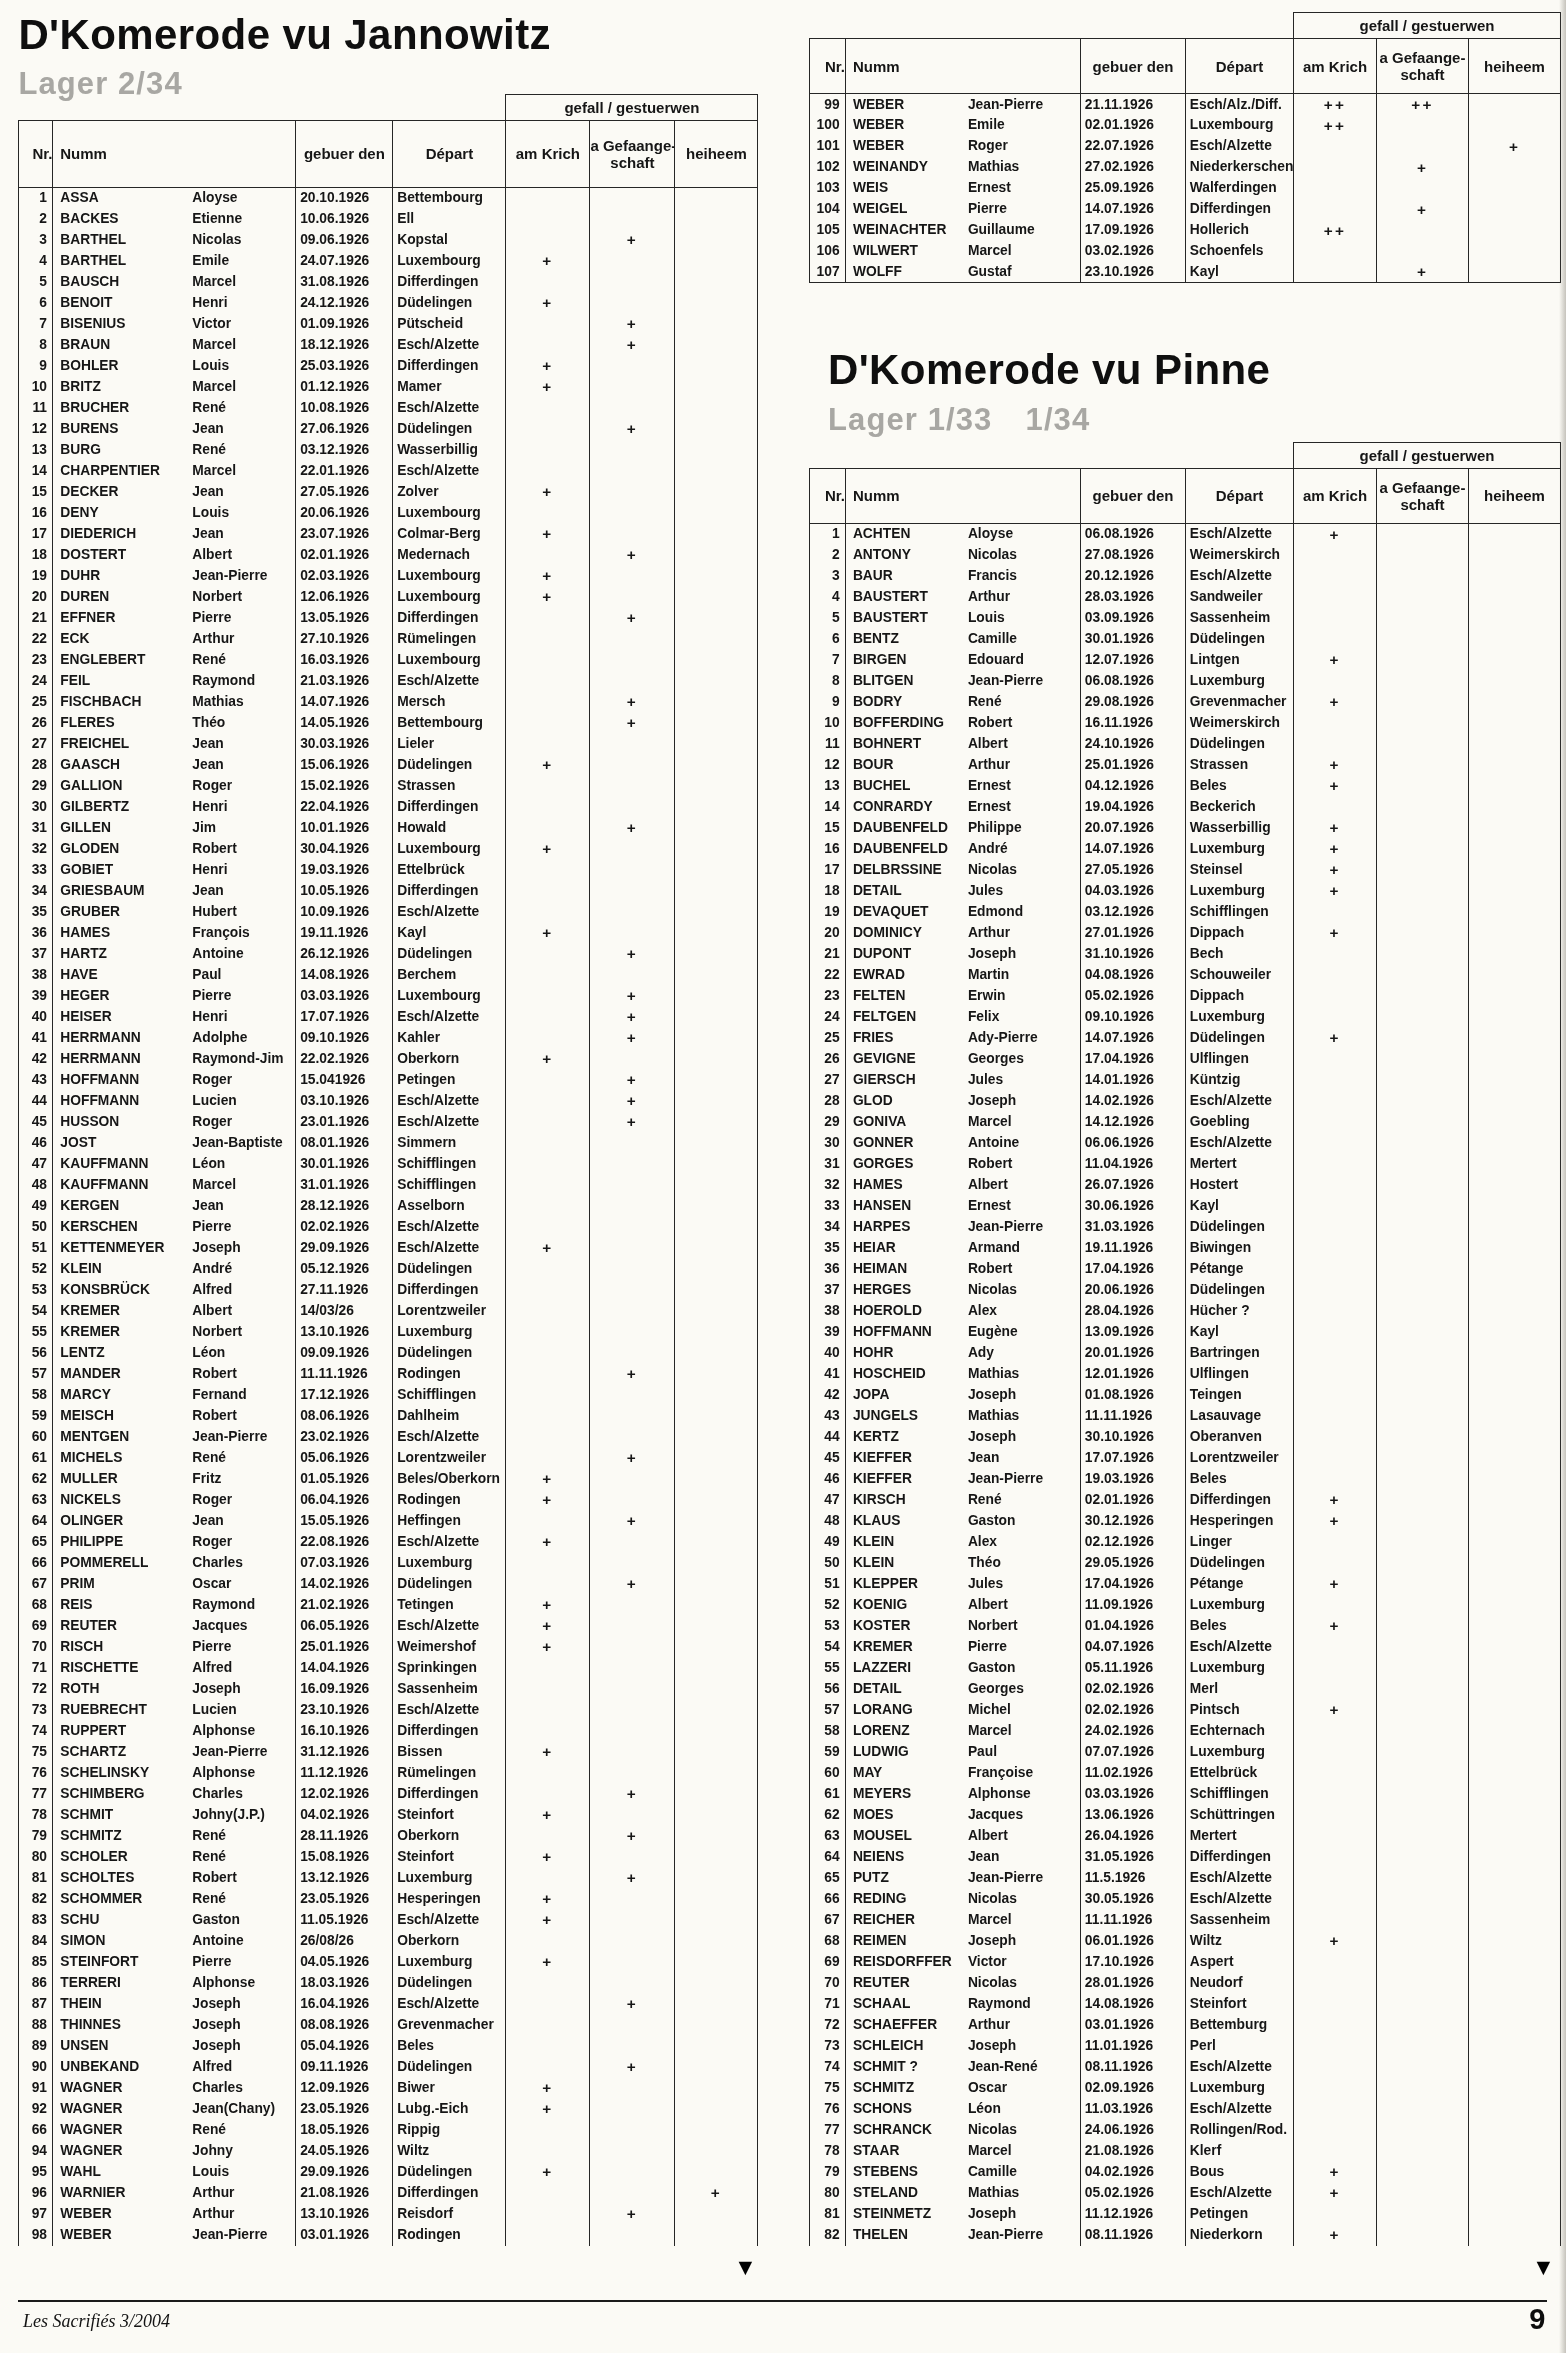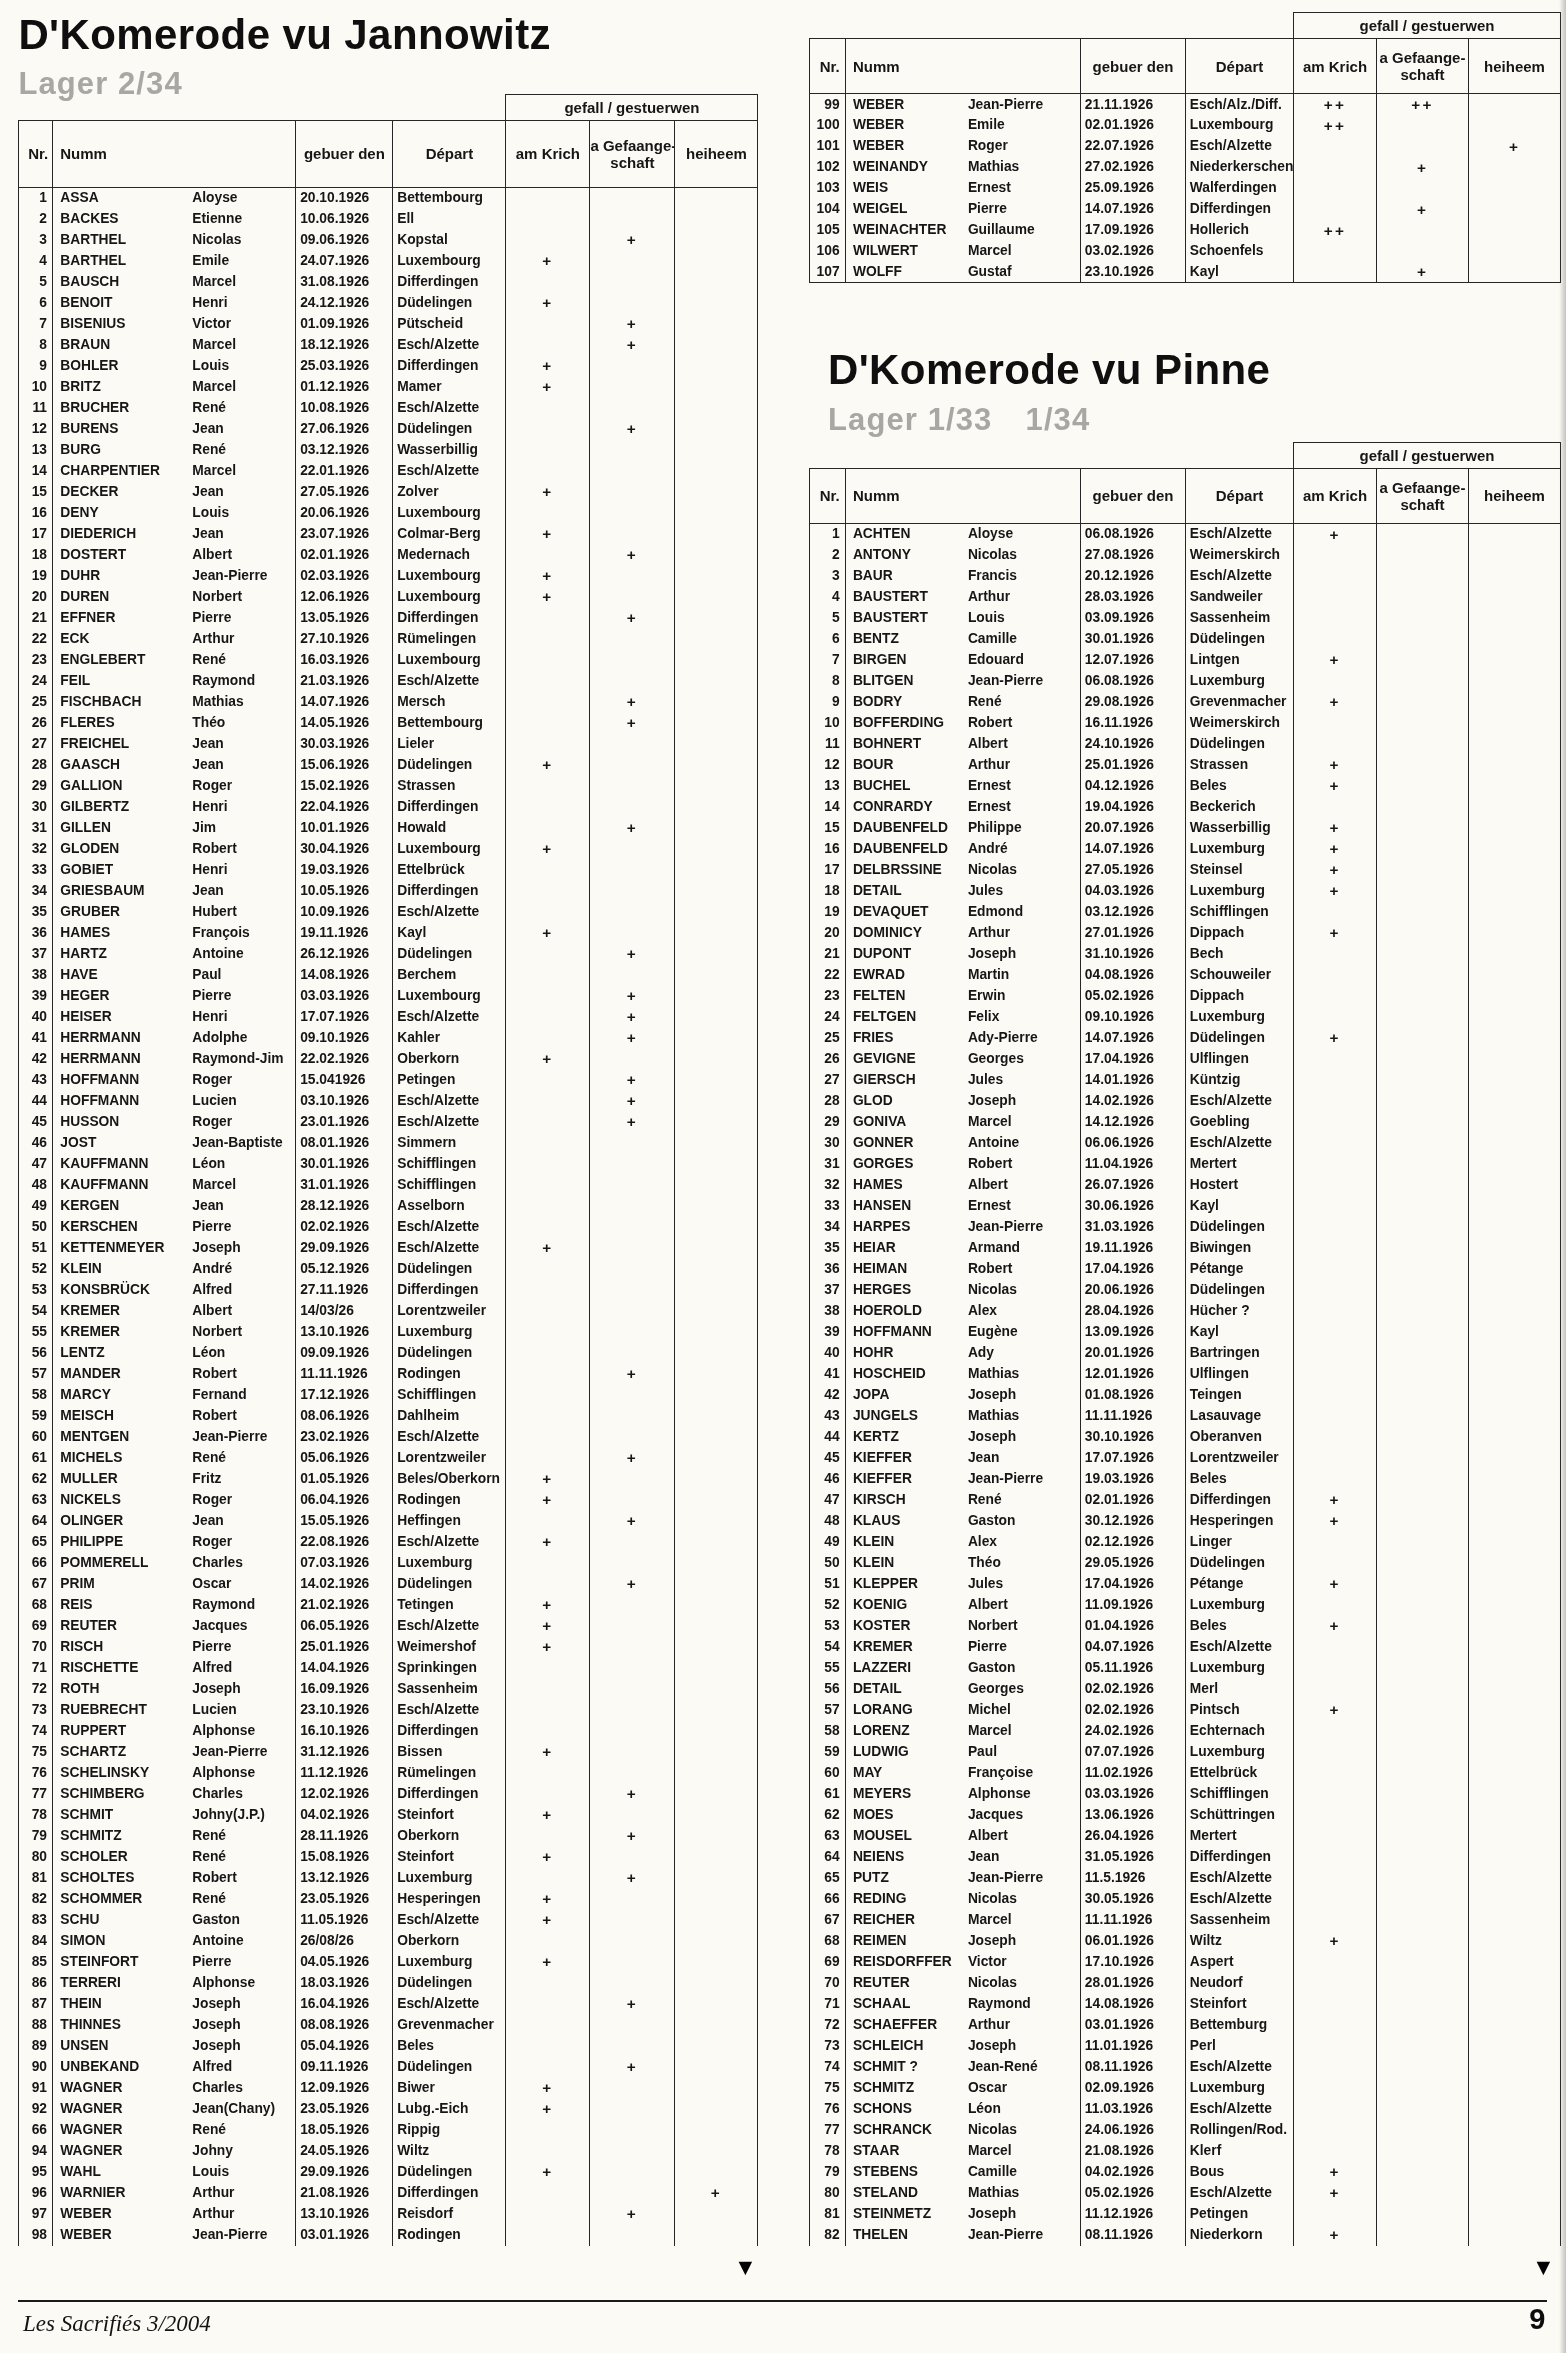--- a/index.html
+++ b/index.html
@@ -16,21 +16,21 @@
   table.roster { border-collapse:collapse; table-layout:fixed; width:100%; }
   table.roster th, table.roster td {
     font-weight:bold; color:#161616; overflow:hidden; white-space:nowrap;
   }
   table.roster thead th { font-size:15px; }
   th.ghost { border:none; background:transparent; }
   th.gefall { border:1.5px solid #262626; height:26px; text-align:center; vertical-align:middle; }
   tr.colhead th { border:1.5px solid #262626; vertical-align:middle; text-align:center; line-height:1.15; }
   .h-tall tr.colhead th { height:67px; }
   .h-short tr.colhead th { height:55px; }
-  tr.colhead th.c-nr   { text-align:center; padding-left:4.6px; }
+  tr.colhead th.c-nr   { text-align:right; padding-left:4.6px; }
   tr.colhead th.c-numm { text-align:left; padding-left:6.9px; }
 
   table.roster tbody td {
     height:21px; font-size:13.8px; border-left:1.5px solid #262626;
     vertical-align:middle; padding:0; line-height:1;
   }
   table.roster tbody td:last-child { border-right:1.5px solid #262626; }
   table.roster tbody td.nr    { text-align:right; padding-right:5.4px; }
   table.roster tbody td.numm  { padding-left:6.9px; }
   table.roster tbody td.date  { padding-left:3.8px; }
@@ -39,21 +39,21 @@
   .numm .surname { display:inline-block; }
   .t-left  .numm .surname { width:132px; }
   .t-right .numm .surname { width:115px; }
   table.closed tbody tr:last-child td { border-bottom:1.5px solid #262626; }
 
   .cont-arrow { position:absolute; font-size:23px; color:#000; }
 
   .footer-rule { position:absolute; left:18.4px; width:1529px; top:2300px; border-top:2.3px solid #1a1a1a; }
   .footer-journal {
     position:absolute; left:23px; top:2311px;
-    font-family:"Liberation Serif", serif; font-style:italic; font-size:23px; color:#141414;
+    font-family:"Liberation Serif", serif; font-style:italic; font-size:18px; color:#141414;
   }
   .footer-page { position:absolute; right:21.5px; top:2303px; font-size:29px; font-weight:bold; color:#0d0d0d; }
 
   .page-edge {
     position:absolute; top:0; right:0; width:7.7px; height:2354px;
     background:linear-gradient(to right, rgba(0,0,0,0), rgba(115,110,100,0.45));
   }
 </style>
 </head>
 <body>

